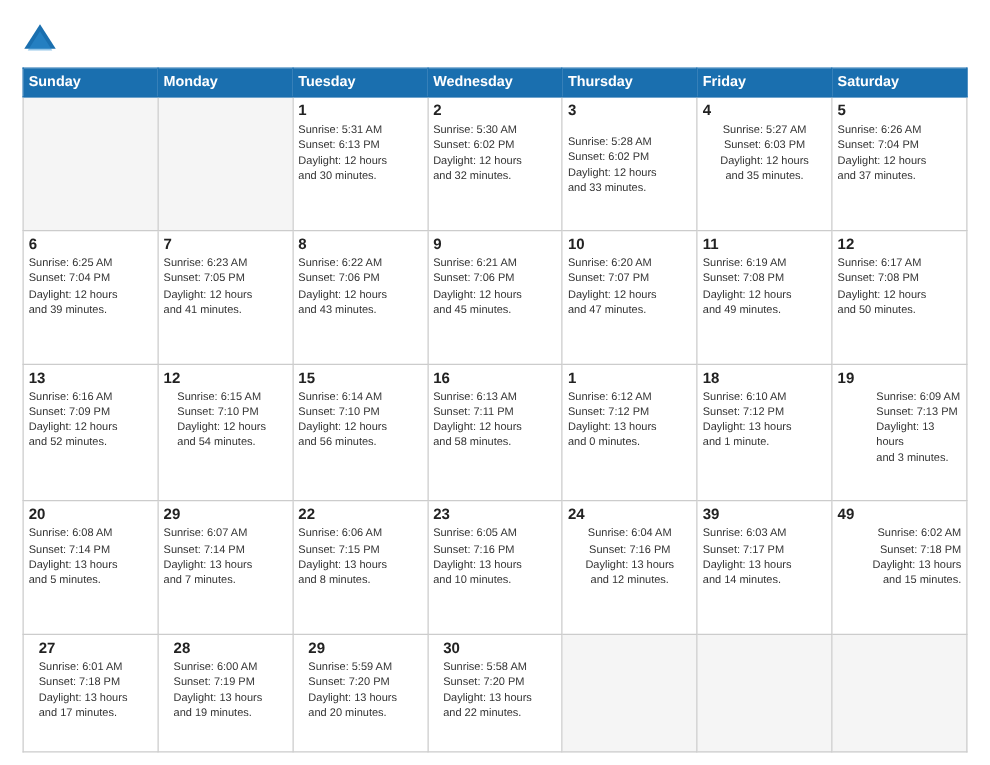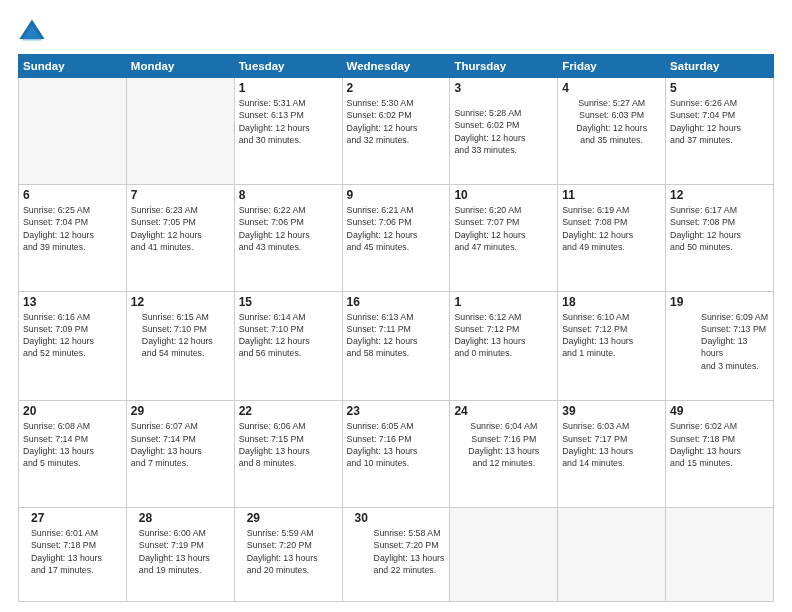--- a/index.html
+++ b/index.html
@@ -318,21 +318,21 @@
           </td>
           <td>
             <span class="day-num">39</span>
             <div class="day-info" style="white-space: pre-line;">Sunrise: 6:03 AM
 Sunset: 7:17 PM
 Daylight: 13 hours
 and 14 minutes.</div>
           </td>
           <td>
             <span class="day-num">49</span>
-            <div class="day-info" style="white-space: pre-line;">Sunrise: 6:02 AM
+            <div class="day-info" style="white-space: pre-line; text-align: right;">Sunrise: 6:02 AM
 Sunset: 7:18 PM
 Daylight: 13 hours
 and 15 minutes.</div>
           </td>
         </tr>
         <tr class="last-row">
           <td>
             <span class="day-num">27</span>
             <div class="day-info" style="white-space: pre-line;">Sunrise: 6:01 AM
 Sunset: 7:18 PM
@@ -348,21 +348,21 @@
           </td>
           <td>
             <span class="day-num">29</span>
             <div class="day-info" style="white-space: pre-line;">Sunrise: 5:59 AM
 Sunset: 7:20 PM
 Daylight: 13 hours
 and 20 minutes.</div>
           </td>
           <td>
             <span class="day-num">30</span>
-            <div class="day-info" style="white-space: pre-line; margin-left: 19px;">Sunrise: 5:58 AM
+            <div class="day-info" style="white-space: pre-line;">Sunrise: 5:58 AM
 Sunset: 7:20 PM
 Daylight: 13 hours
 and 22 minutes.</div>
           </td>
           <td class="empty"></td>
           <td class="empty"></td>
           <td class="empty"></td>
         </tr>
       </tbody>
   </table>

